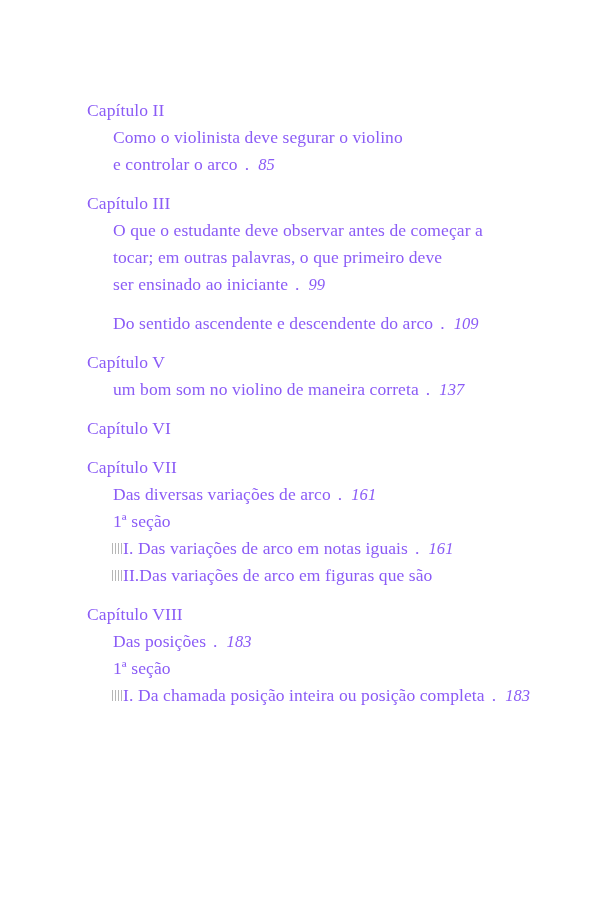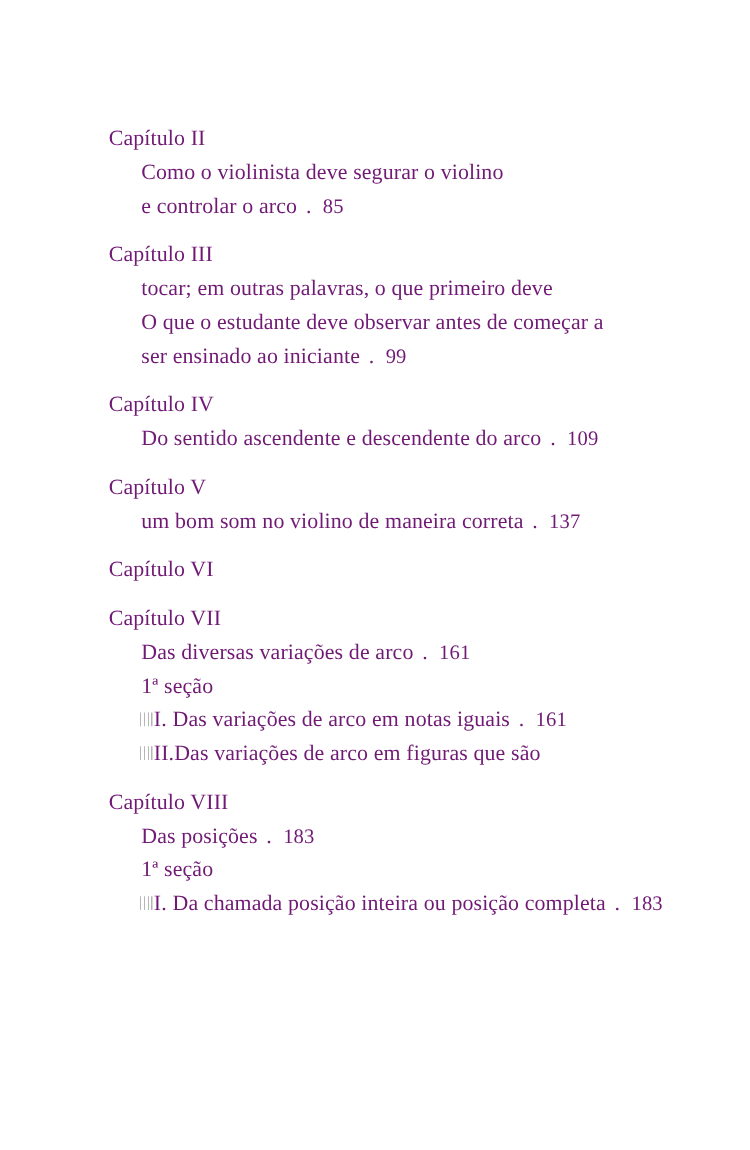--- a/index.html
+++ b/index.html
@@ -7,21 +7,21 @@
     padding: 0;
     background: #ffffff;
   }
   .page {
     position: relative;
     width: 560px;
     height: 920px;
     background: #ffffff;
     overflow: hidden;
     font-family: "Liberation Serif", "DejaVu Serif", serif;
-    color: #701a75;
+    color: #8b5cf6;
   }
   .toc {
     position: absolute;
     left: 87px;
     top: 97px;
     right: 28px;
     font-size: 17.5px;
     line-height: 27px;
     letter-spacing: 0.1px;
   }
@@ -59,41 +59,41 @@
       to right,
       #b6b6b6 0px, #b6b6b6 1px,
       transparent 1px, transparent 3px
     );
     background-size: 10px 11px;
   }
   .sep {
     margin: 0 9px 0 7px;
   }
   .pagenum {
+    font-style: italic;
     font-size: 16.5px;
   }
 </style>
 </head>
 <body>
 
 <div class="page">
   <div class="toc" id="toc">
       <div class="chapter">
         <div class="chapter-title">Capítulo II</div>
         <div class="line plain"><span class="entry-text">Como o violinista deve segurar o violino</span></div>
         <div class="line plain"><span class="entry-text">e controlar o arco</span><span class="sep">.</span><span class="pagenum">85</span></div>
       </div>
       <div class="chapter">
         <div class="chapter-title">Capítulo III</div>
+        <div class="line plain"><span class="entry-text">O que o estudante deve observar antes de começar a</span></div>
         <div class="line plain"><span class="entry-text">tocar; em outras palavras, o que primeiro deve</span></div>
-        <div class="line plain"><span class="entry-text">O que o estudante deve observar antes de começar a</span></div>
         <div class="line plain"><span class="entry-text">ser ensinado ao iniciante</span><span class="sep">.</span><span class="pagenum">99</span></div>
       </div>
       <div class="chapter">
-        <div class="chapter-title">Capítulo IV</div>
         <div class="line plain"><span class="entry-text">Do sentido ascendente e descendente do arco</span><span class="sep">.</span><span class="pagenum">109</span></div>
       </div>
       <div class="chapter">
         <div class="chapter-title">Capítulo V</div>
         <div class="line plain"><span class="entry-text">um bom som no violino de maneira correta</span><span class="sep">.</span><span class="pagenum">137</span></div>
       </div>
       <div class="chapter">
         <div class="chapter-title">Capítulo VI</div>
       </div>
       <div class="chapter">

